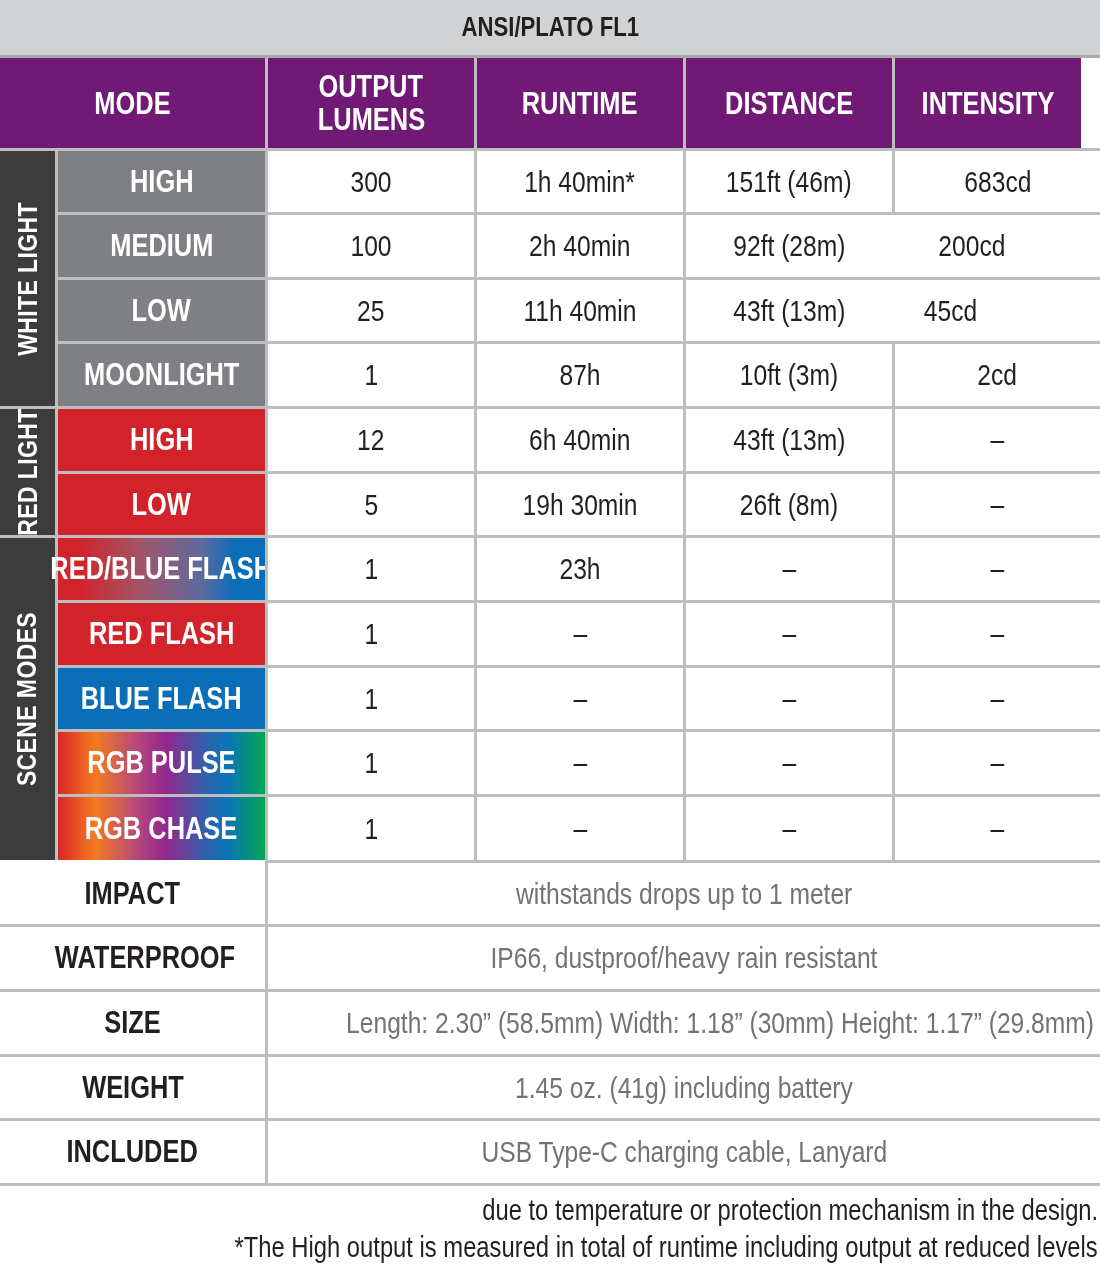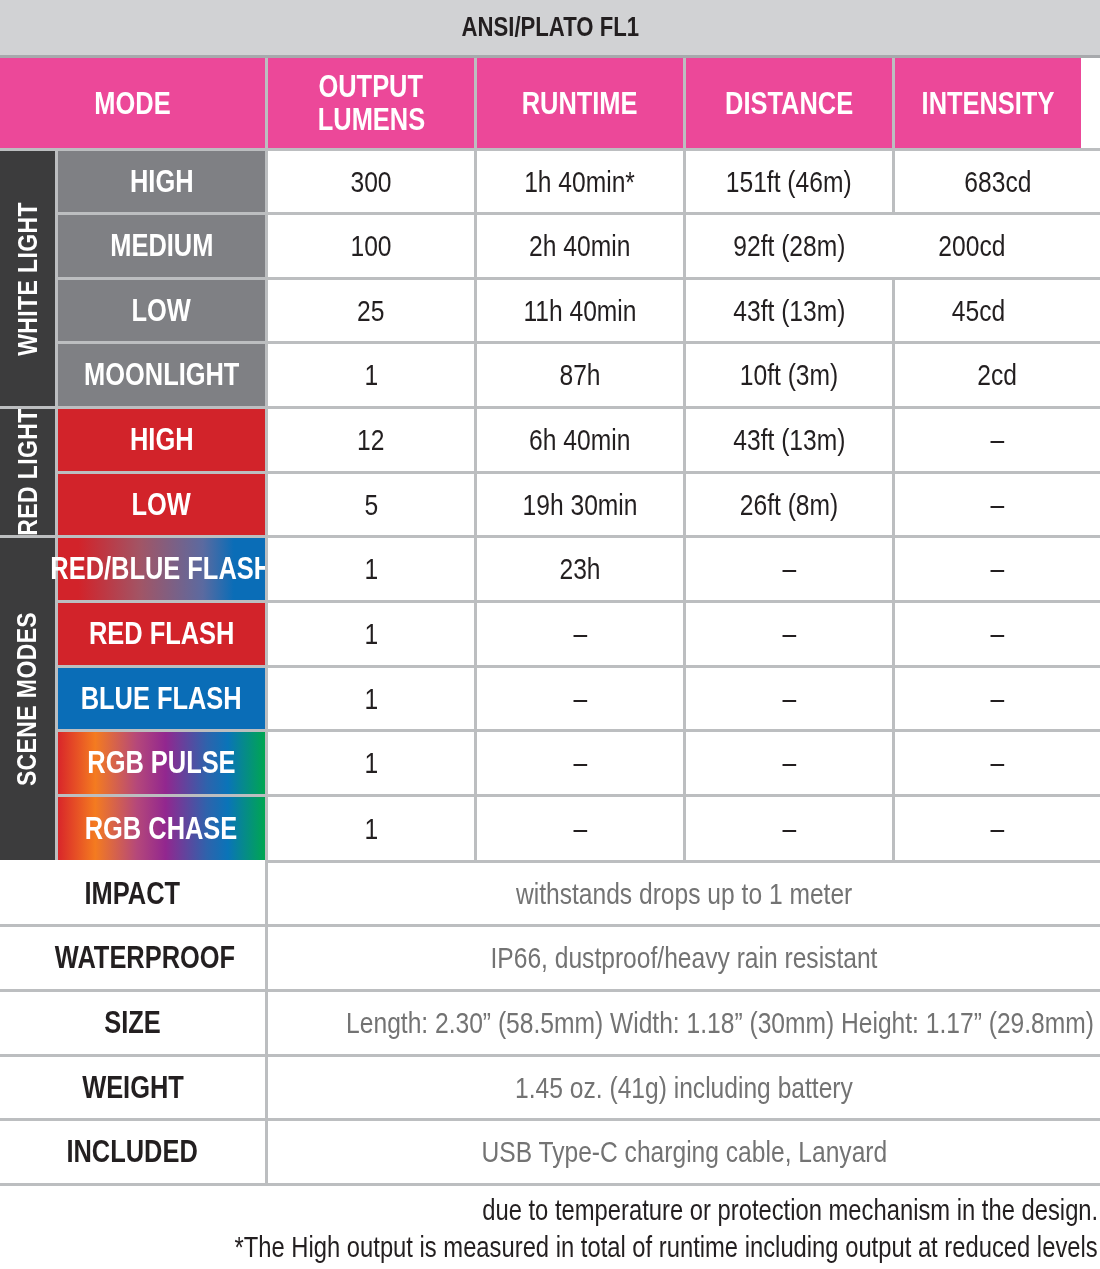--- a/index.html
+++ b/index.html
@@ -2,21 +2,21 @@
 <html><head>
 <meta charset="utf-8">
 <style>
   html, body { margin: 0; padding: 0; background: #ffffff; }
   body { width: 1100px; height: 1269px; position: relative; overflow: hidden;
          font-family: "Liberation Sans", "DejaVu Sans", sans-serif; color: #231f20; }
   .cond { display: inline-block; transform: scaleX(0.82); transform-origin: center; white-space: nowrap; }
   .title-bar { position: absolute; left: 0; top: 0; width: 1100px; height: 55px; background: #d1d2d4;
                border-bottom: 3px solid #a7a9ac; display: flex; align-items: center; justify-content: center;
                font-weight: bold; font-size: 27px; color: #231f20; }
-  .hdr { position: absolute; top: 58px; height: 90px; background: #ec4899; color: #fff;
+  .hdr { position: absolute; top: 58px; height: 90px; background: #701a75; color: #fff;
          display: flex; align-items: center; justify-content: center; text-align: center;
          font-weight: bold; font-size: 31px; line-height: 33px; }
   .hdr-sep { position: absolute; top: 58px; height: 90px; width: 3px; background: #bcbec0; }
   .group { position: absolute; left: 0; width: 55px; background: #3c3c3d; color: #fff;
            display: flex; align-items: center; justify-content: center; }
   .group span { display: inline-block; transform: rotate(-90deg) scaleX(0.82); white-space: nowrap;
                 font-weight: bold; font-size: 28px; letter-spacing: 0.5px; }
   .mode { position: absolute; left: 58px; width: 207px; color: #fff; display: flex; align-items: center;
           justify-content: center; font-weight: bold; font-size: 31px; }
   .cell { position: absolute; display: flex; align-items: center; justify-content: center;
@@ -153,21 +153,21 @@
 
 <div class="cell" style="left:268px;width:206px;top:280px;height:61px;">
     <span class="cond">25</span>
   </div>
 <div class="cell" style="left:477px;width:206px;top:280px;height:61px;">
     <span class="cond">11h 40min</span>
   </div>
 <div class="cell" style="left:686px;width:206px;top:280px;height:61px;">
     <span class="cond">43ft (13m)</span>
   </div>
-<div class="cell" style="left:895px;width:168px;top:280px;height:61px;">
+<div class="cell" style="left:867px;width:168px;top:280px;height:61px;">
     <span class="cond">45cd</span>
   </div>
 
 <div class="cell" style="left:268px;width:206px;top:344px;height:62px;">
     <span class="cond">1</span>
   </div>
 <div class="cell" style="left:477px;width:206px;top:344px;height:62px;">
     <span class="cond">87h</span>
   </div>
 <div class="cell" style="left:686px;width:206px;top:344px;height:62px;">

